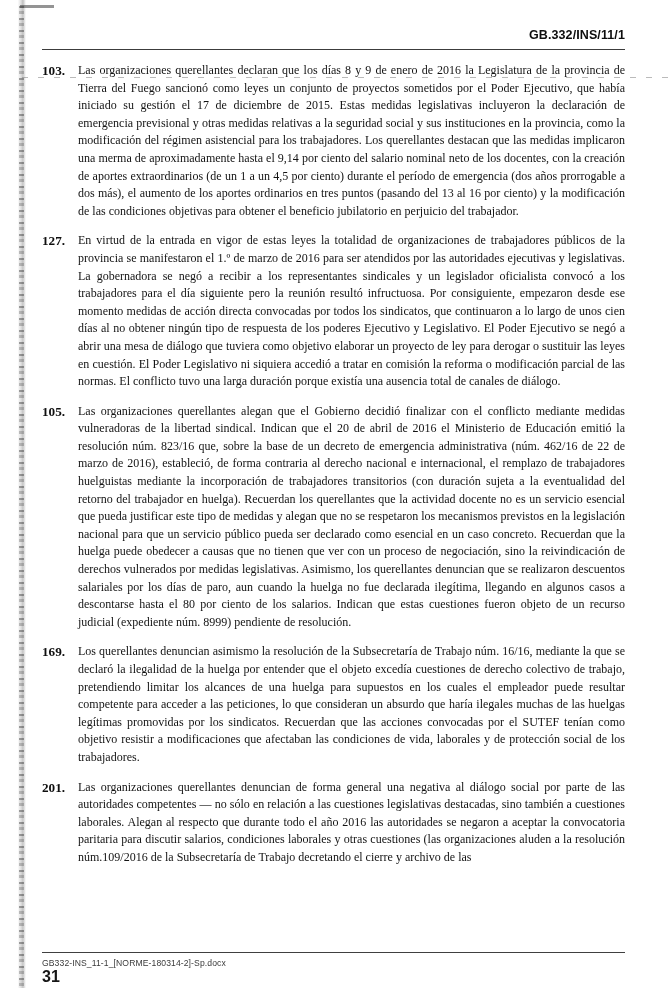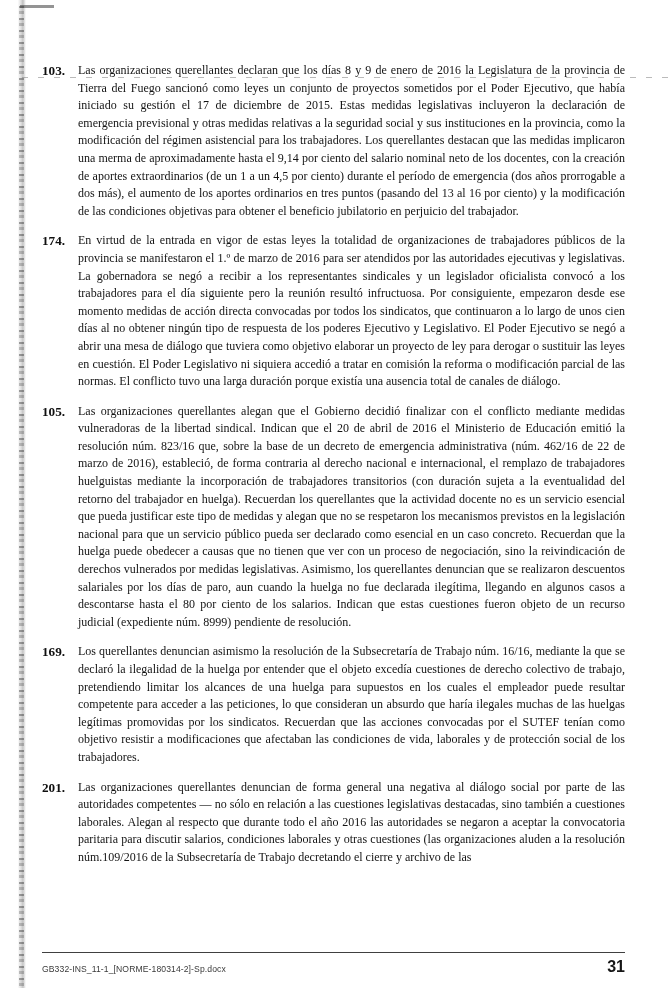--- a/index.html
+++ b/index.html
@@ -144,20 +144,21 @@
     height: 1.2px;
     background: #2b2b2b;
     width: 583px;
     opacity: 0.9;
     margin-bottom: 5px;
   }
   .footer-row {
     display: flex;
     align-items: baseline;
     justify-content: space-between;
+    flex-direction: column;
   }
   .footer-file {
     font-family: "Liberation Sans", "DejaVu Sans", sans-serif;
     font-size: 8.6px;
     color: #3a3a3a;
     letter-spacing: 0.1px;
   }
   .footer-page {
     font-family: "Liberation Sans", "DejaVu Sans", sans-serif;
     font-weight: bold;
@@ -168,30 +169,34 @@
 </head>
 <body>
 
 <div class="page">
 
   <div class="scan-edge"></div>
   <div class="scan-edge-speckle"></div>
   <div class="scan-corner"></div>
   <div class="scan-dash"></div>
 
+  <div class="doc-header">
+    <div class="doc-ref">GB.332/INS/11/1</div>
+    <div class="header-rule"></div>
+  </div>
 
   <div class="doc-body">
 
     <div class="para">
       <div class="para-num">103.</div>
       <div class="para-text">Las organizaciones querellantes declaran que los días 8 y 9 de enero de 2016 la Legislatura de la provincia de Tierra del Fuego sancionó como leyes un conjunto de proyectos sometidos por el Poder Ejecutivo, que había iniciado su gestión el 17 de diciembre de 2015. Estas medidas legislativas incluyeron la declaración de emergencia previsional y otras medidas relativas a la seguridad social y sus instituciones en la provincia, como la modificación del régimen asistencial para los trabajadores. Los querellantes destacan que las medidas implicaron una merma de aproximadamente hasta el 9,14 por ciento del salario nominal neto de los docentes, con la creación de aportes extraordinarios (de un 1 a un 4,5 por ciento) durante el período de emergencia (dos años prorrogable a dos más), el aumento de los aportes ordinarios en tres puntos (pasando del 13 al 16 por ciento) y la modificación de las condiciones objetivas para obtener el beneficio jubilatorio en perjuicio del trabajador.</div>
     </div>
 
     <div class="para">
-      <div class="para-num">174.</div>
+      <div class="para-num">127.</div>
       <div class="para-text">En virtud de la entrada en vigor de estas leyes la totalidad de organizaciones de trabajadores públicos de la provincia se manifestaron el 1.º de marzo de 2016 para ser atendidos por las autoridades ejecutivas y legislativas. La gobernadora se negó a recibir a los representantes sindicales y un legislador oficialista convocó a los trabajadores para el día siguiente pero la reunión resultó infructuosa. Por consiguiente, empezaron desde ese momento medidas de acción directa convocadas por todos los sindicatos, que continuaron a lo largo de unos cien días al no obtener ningún tipo de respuesta de los poderes Ejecutivo y Legislativo. El Poder Ejecutivo se negó a abrir una mesa de diálogo que tuviera como objetivo elaborar un proyecto de ley para derogar o sustituir las leyes en cuestión. El Poder Legislativo ni siquiera accedió a tratar en comisión la reforma o modificación parcial de las normas. El conflicto tuvo una larga duración porque existía una ausencia total de canales de diálogo.</div>
     </div>
 
     <div class="para">
       <div class="para-num">105.</div>
       <div class="para-text">Las organizaciones querellantes alegan que el Gobierno decidió finalizar con el conflicto mediante medidas vulneradoras de la libertad sindical. Indican que el 20 de abril de 2016 el Ministerio de Educación emitió la resolución núm. 823/16 que, sobre la base de un decreto de emergencia administrativa (núm. 462/16 de 22 de marzo de 2016), estableció, de forma contraria al derecho nacional e internacional, el remplazo de trabajadores huelguistas mediante la incorporación de trabajadores transitorios (con duración sujeta a la eventualidad del retorno del trabajador en huelga). Recuerdan los querellantes que la actividad docente no es un servicio esencial que pueda justificar este tipo de medidas y alegan que no se respetaron los mecanismos previstos en la legislación nacional para que un servicio público pueda ser declarado como esencial en un caso concreto. Recuerdan que la huelga puede obedecer a causas que no tienen que ver con un proceso de negociación, sino la reivindicación de derechos vulnerados por medidas legislativas. Asimismo, los querellantes denuncian que se realizaron descuentos salariales por los días de paro, aun cuando la huelga no fue declarada ilegítima, llegando en algunos casos a descontarse hasta el 80 por ciento de los salarios. Indican que estas cuestiones fueron objeto de un recurso judicial (expediente núm. 8999) pendiente de resolución.</div>
     </div>
 
     <div class="para">
       <div class="para-num">169.</div>

